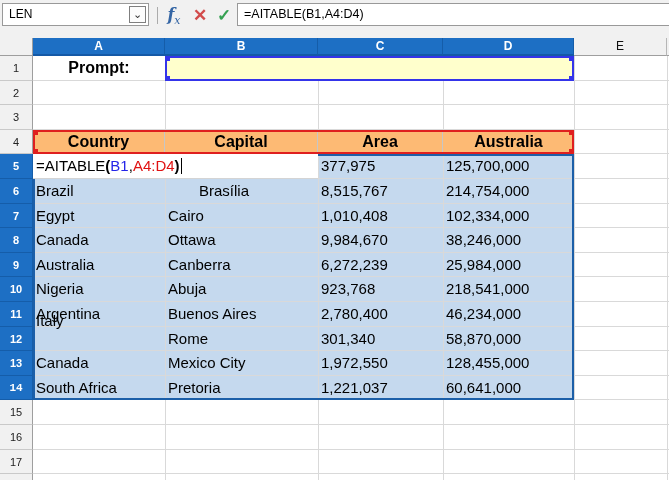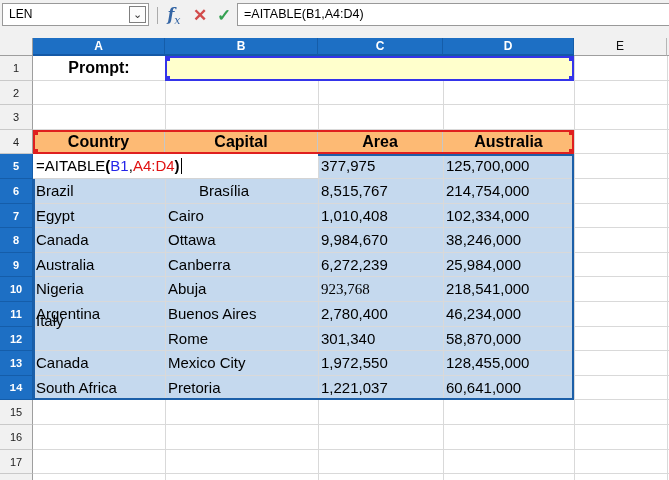--- a/index.html
+++ b/index.html
@@ -172,21 +172,21 @@
       <div class="cellv" style="left: 36px; top: 190.2px; width: 126px;">Canada</div>
       <div class="cellv" style="left: 168px; top: 190.2px; width: 147px;">Ottawa</div>
       <div class="cellv" style="left: 321px; top: 190.2px; width: 119px;">9,984,670</div>
       <div class="cellv" style="left: 446px; top: 190.2px; width: 125px;">38,246,000</div>
       <div class="cellv" style="left: 36px; top: 214.8px; width: 126px;">Australia</div>
       <div class="cellv" style="left: 168px; top: 214.8px; width: 147px;">Canberra</div>
       <div class="cellv" style="left: 321px; top: 214.8px; width: 119px;">6,272,239</div>
       <div class="cellv" style="left: 446px; top: 214.8px; width: 125px;">25,984,000</div>
       <div class="cellv" style="left: 36px; top: 239.4px; width: 126px;">Nigeria</div>
       <div class="cellv" style="left: 168px; top: 239.4px; width: 147px;">Abuja</div>
-      <div class="cellv" style="left: 321px; top: 239.4px; width: 119px; font-family: Liberation Serif, serif;">923,768</div>
+      <div class="cellv" style="left: 321px; top: 239.4px; width: 119px;">923,768</div>
       <div class="cellv" style="left: 446px; top: 239.4px; width: 125px;">218,541,000</div>
       <div class="cellv" style="left: 36px; top: 264px; width: 126px;">Argentina</div>
       <div class="cellv" style="left: 168px; top: 264px; width: 147px;">Buenos Aires</div>
       <div class="cellv" style="left: 321px; top: 264px; width: 119px;">2,780,400</div>
       <div class="cellv" style="left: 446px; top: 264px; width: 125px;">46,234,000</div>
       <div class="cellv" style="left: 36px; top: 271px; width: 126px;">Italy</div>
       <div class="cellv" style="left: 168px; top: 288.6px; width: 147px;">Rome</div>
       <div class="cellv" style="left: 321px; top: 288.6px; width: 119px;">301,340</div>
       <div class="cellv" style="left: 446px; top: 288.6px; width: 125px;">58,870,000</div>
       <div class="cellv" style="left: 36px; top: 313.2px; width: 126px;">Canada</div>

